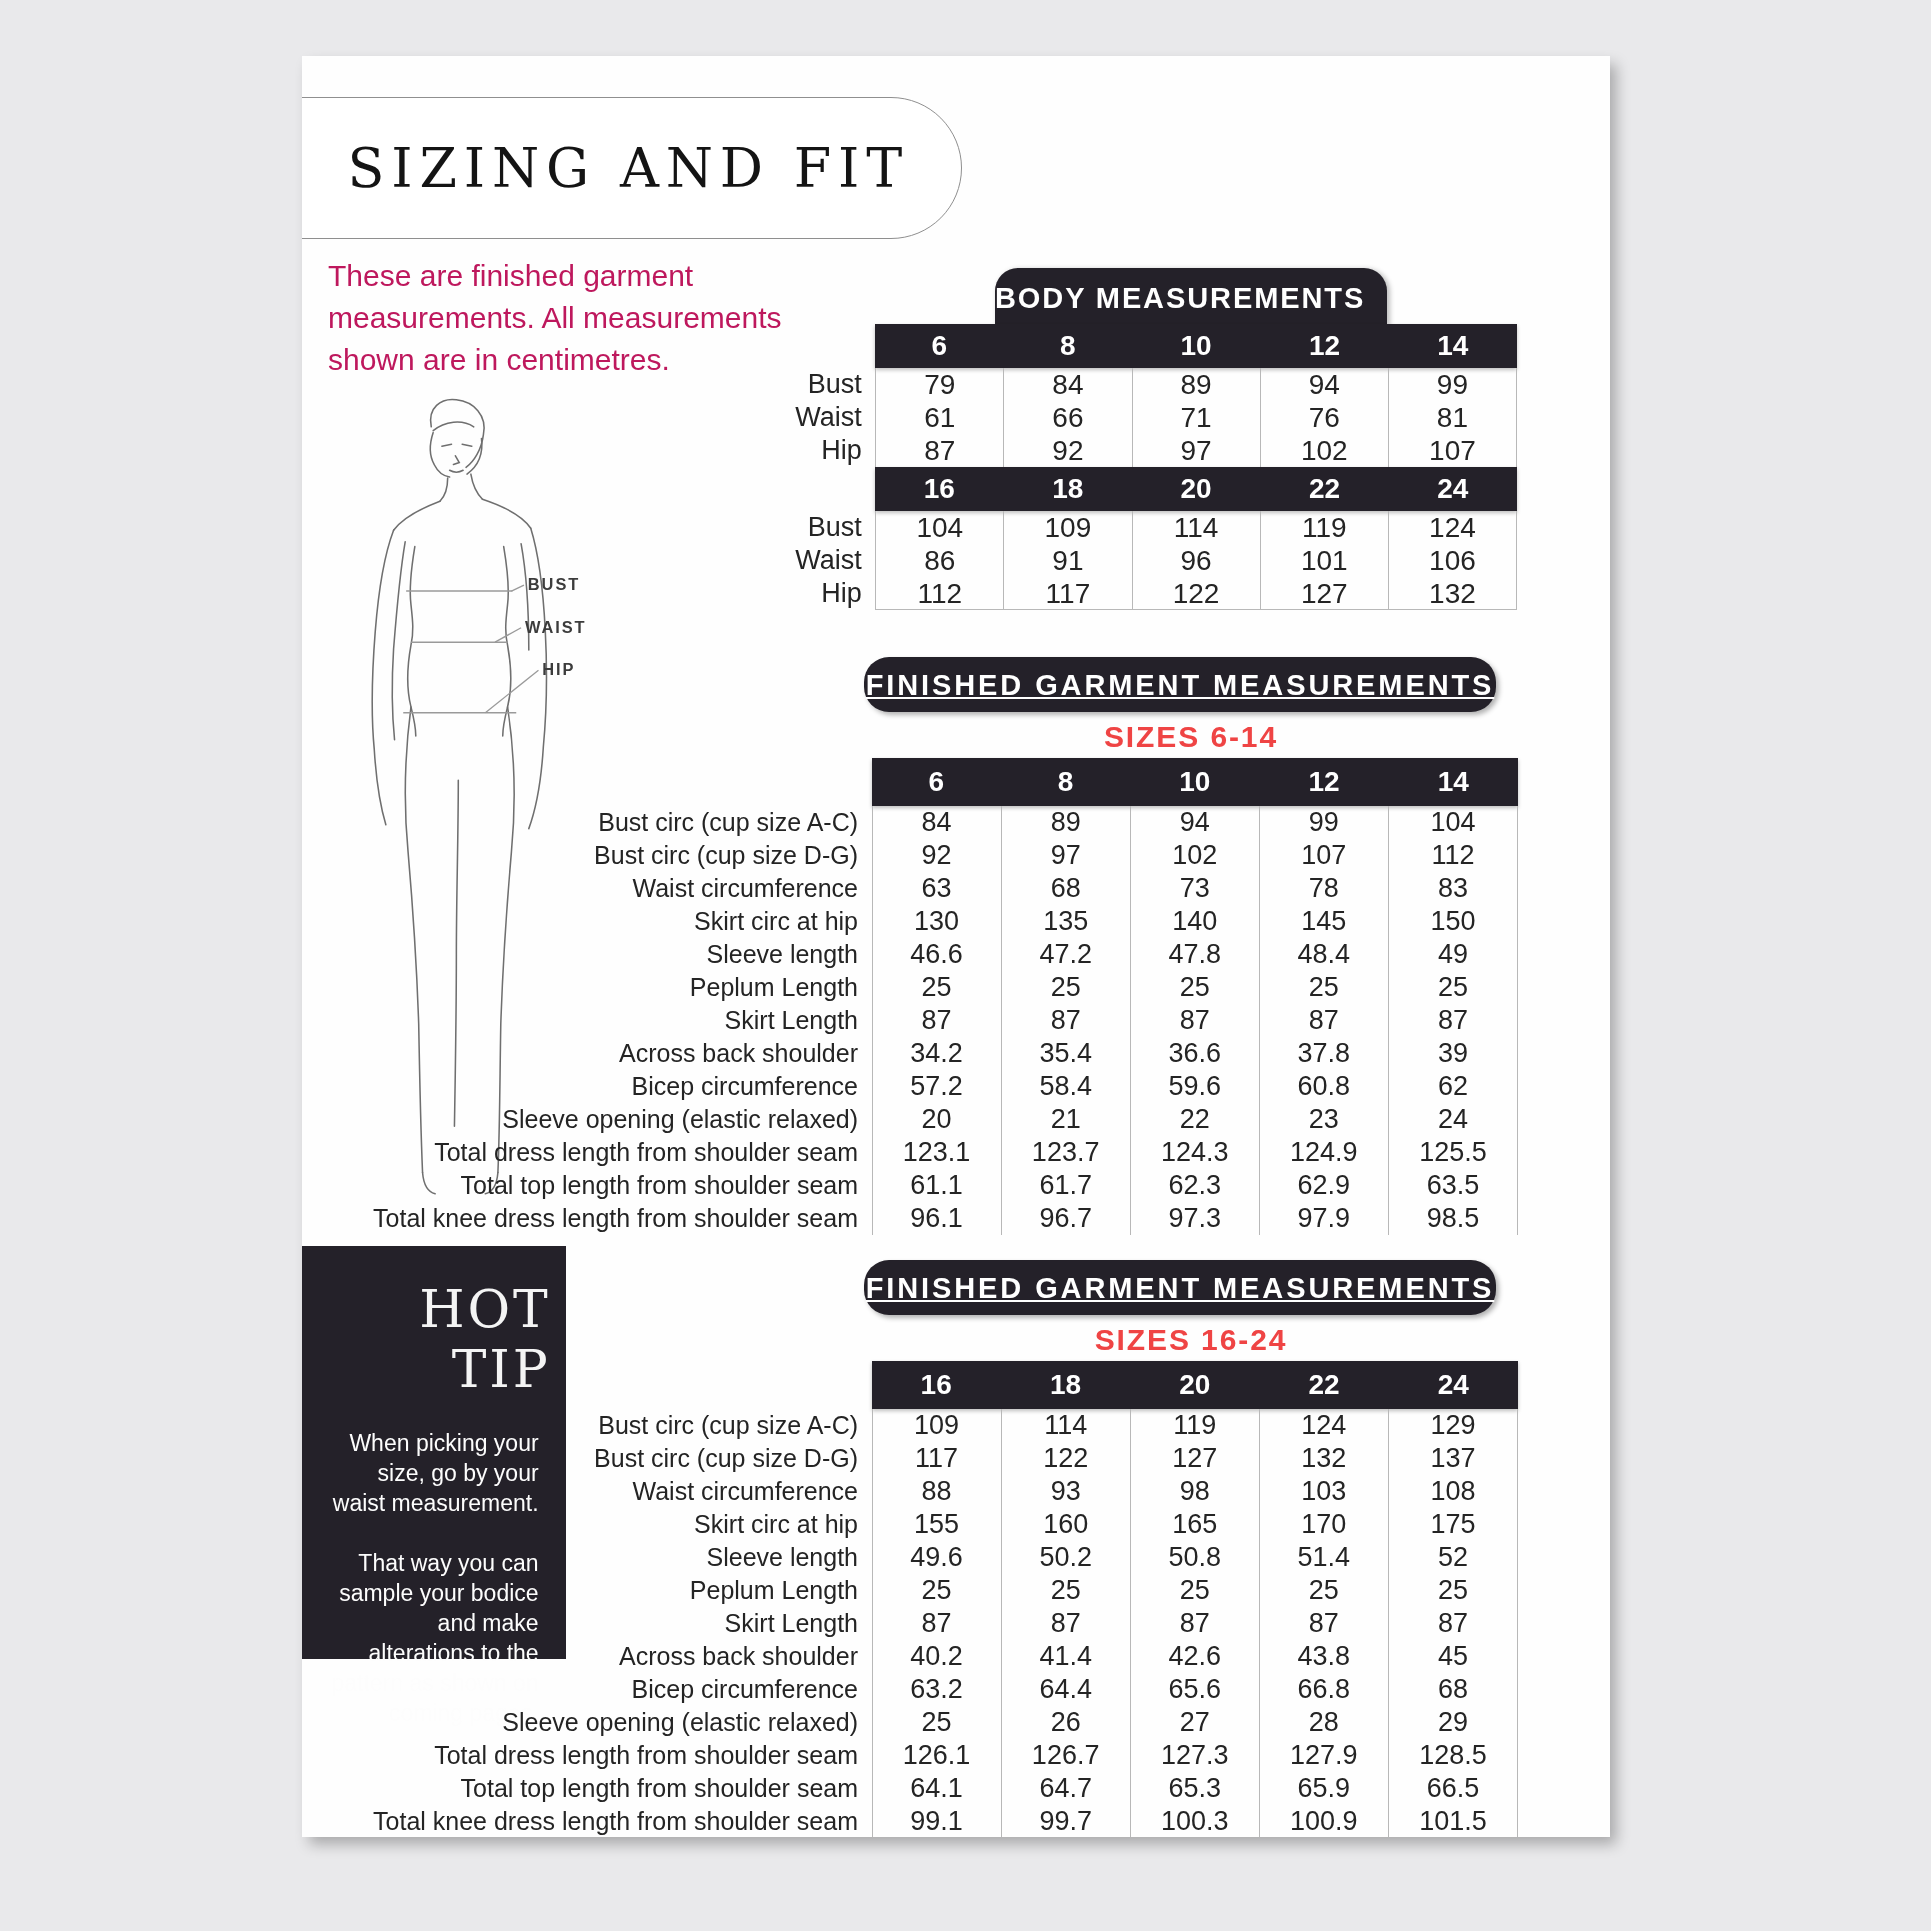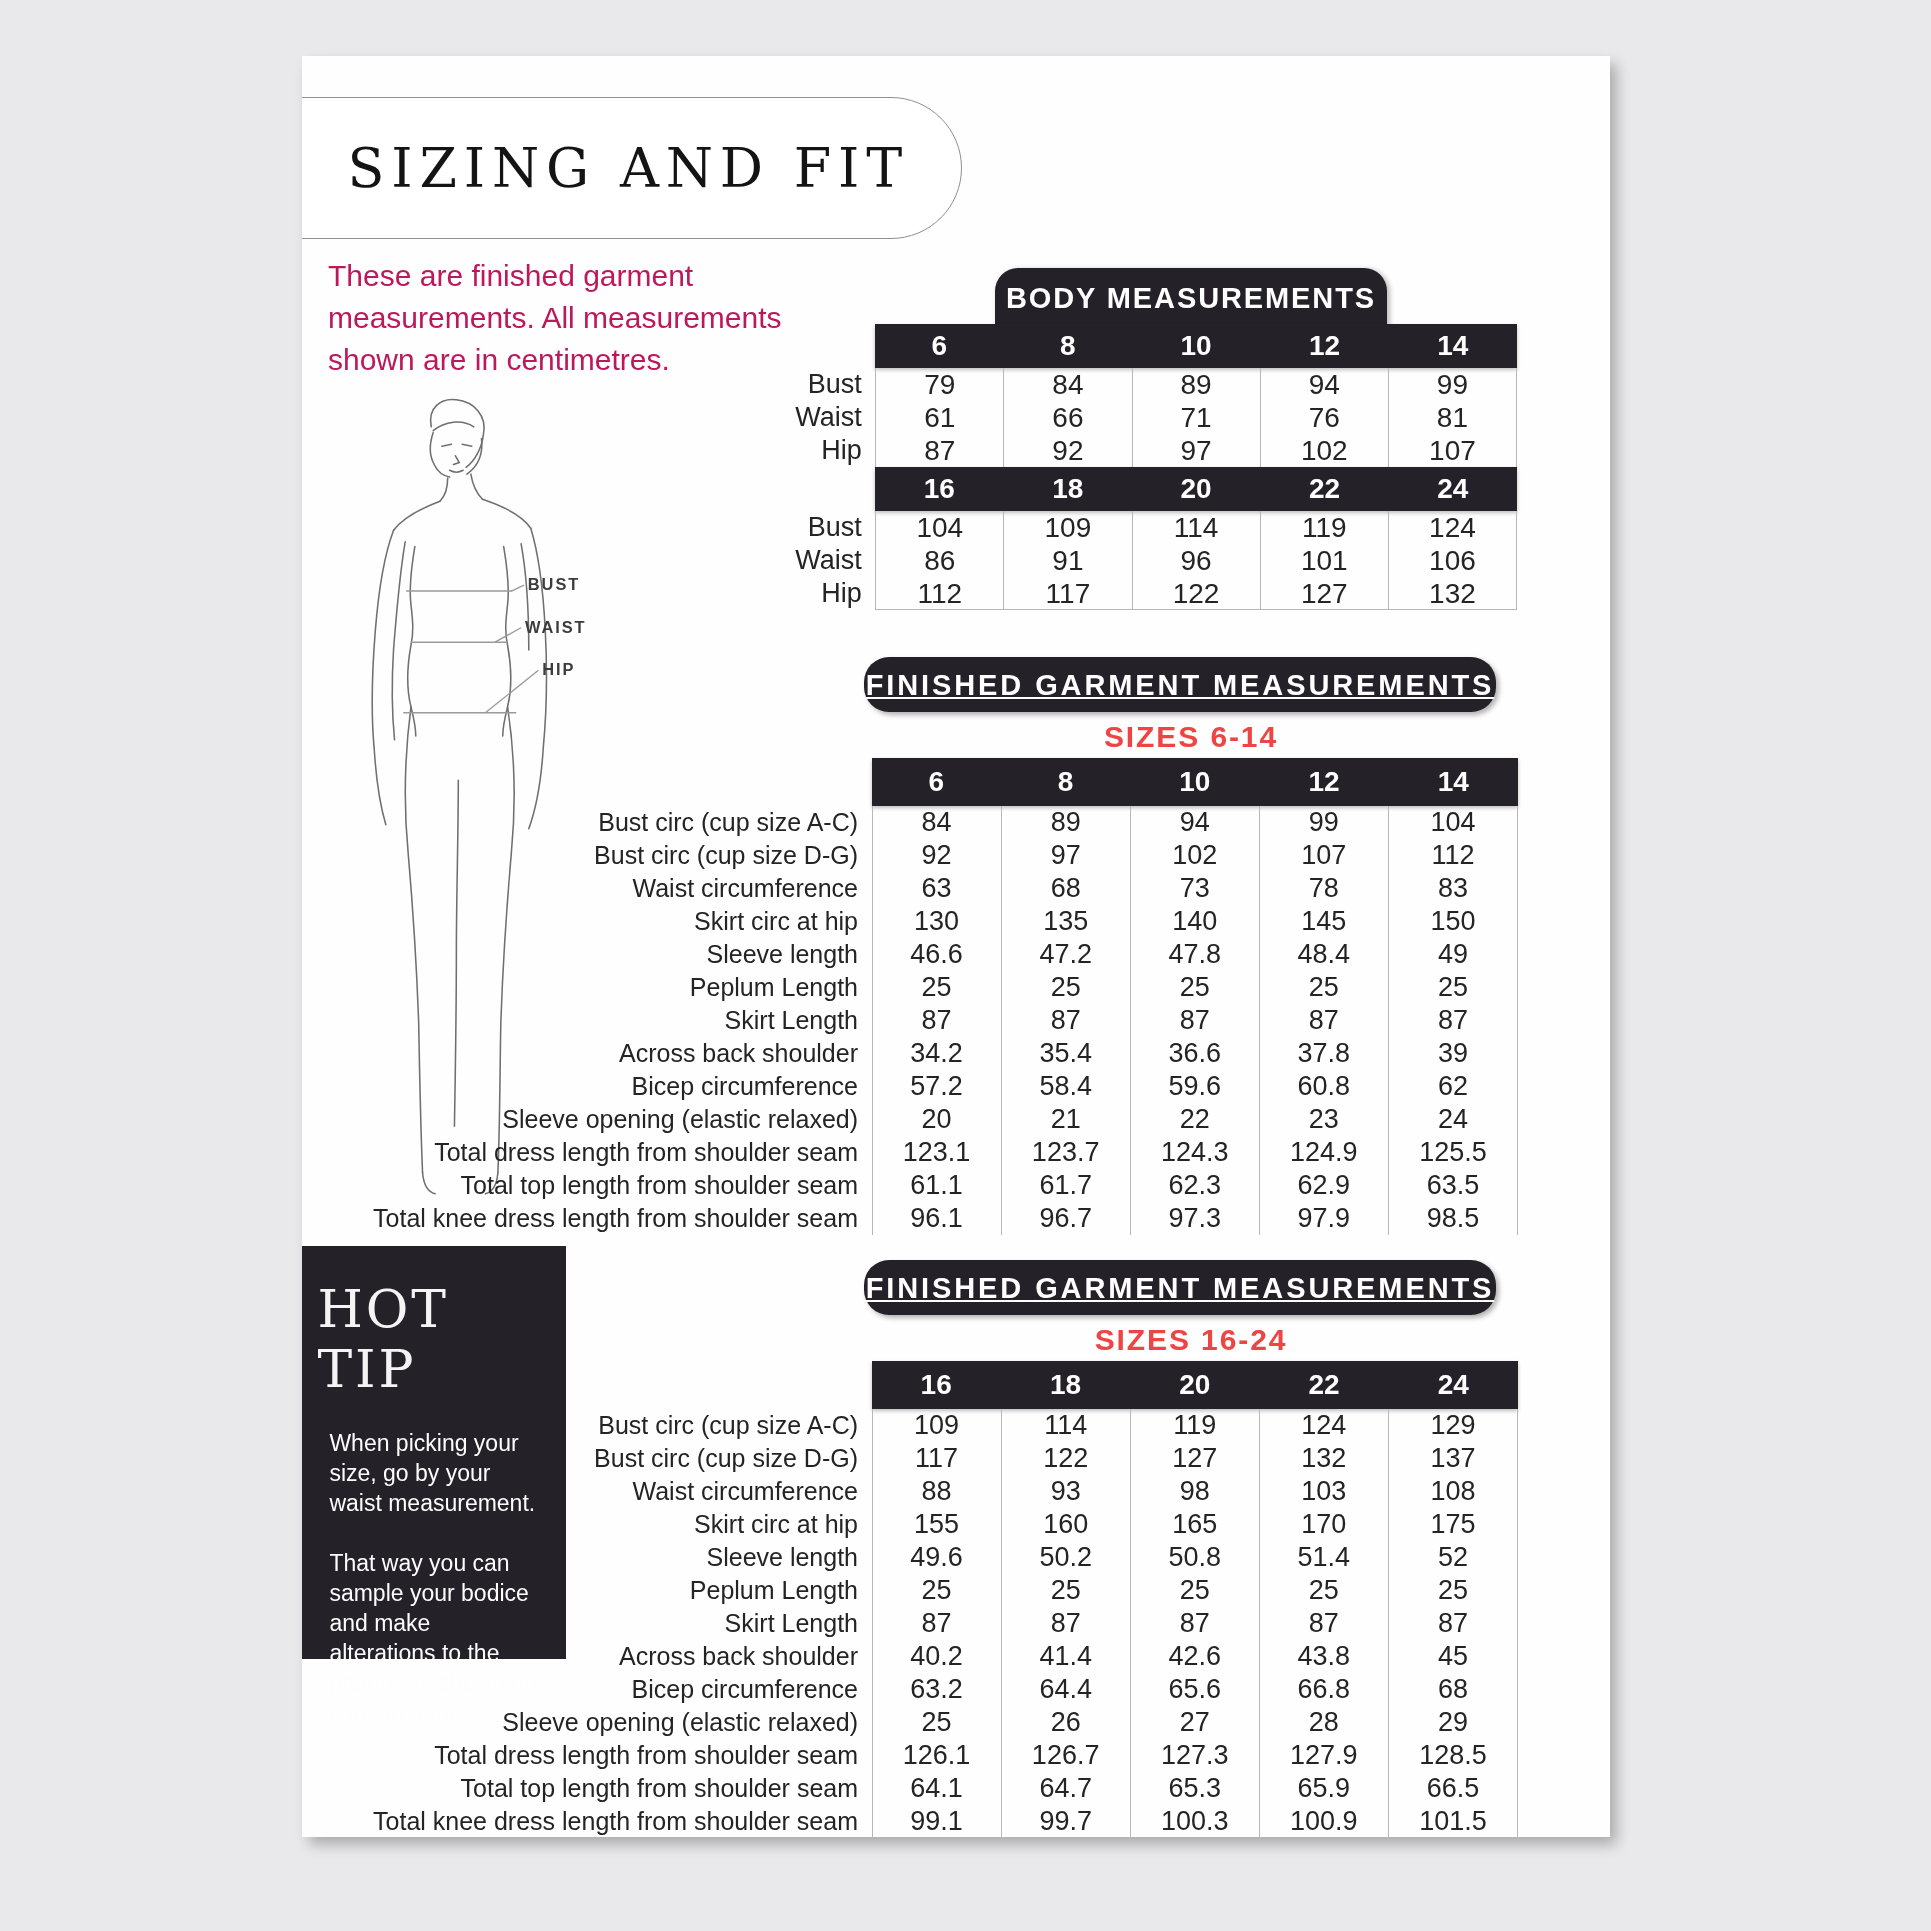--- a/index.html
+++ b/index.html
@@ -36,40 +36,40 @@
 
   
   .body-tbl{position:absolute;left:436px;top:212px;width:779px;}
   .body-tbl .tlabel{width:126px;font-size:27px;line-height:33px;}
   .body-tbl .tcell{font-size:28px;line-height:33px;}
   .body-tbl .trow{height:33px;}
   .body-tbl .band-row{height:44px;}
   .body-tbl .bcell{font-size:28px;line-height:44px;}
   .btab-row{display:flex;justify-content:center;margin-left:126px;width:654px;}
   .btab{width:392px;height:56px;background:#242129;border-radius:23px 23px 0 0;
-        color:#fff;font-weight:bold;font-size:29px;letter-spacing:1.9px;text-align:center;
+        color:#fff;font-weight:bold;font-size:29px;letter-spacing:1.9px;
         line-height:60px;box-shadow:2.9px 1.9px 4.8px rgba(0,0,0,0.25);}
 
   
   .fin-tbl{position:absolute;left:41px;width:1175px;}
   .fin-tbl .tlabel{width:521px;font-size:25px;line-height:33px;}
   .fin-tbl .tcell{font-size:27px;line-height:33px;}
   .fin-tbl .trow{height:33px;}
   .fin-tbl .band-row{height:48px;}
   .fin-tbl .bcell{font-size:28px;line-height:48px;}
   .fbanner-row{margin-left:521px;width:654px;}
   .fbanner{width:632px;height:55px;background:#242129;border-radius:25px;color:#fff;
         font-weight:bold;font-size:29px;letter-spacing:2.9px;text-align:center;line-height:57px;
         box-shadow:2.9px 2.9px 4.8px rgba(0,0,0,0.3);text-decoration:underline;}
   .fsubtitle-row{margin-left:521px;width:654px;height:46px;text-align:center;}
   .fsubtitle{font-size:30px;font-weight:bold;letter-spacing:1.9px;line-height:50px;color:#ef4444;}
 
   
   .hot-tip{position:absolute;left:0;top:1190px;width:264px;height:413px;background:#242129;
-        color:#fff;text-align:left;box-sizing:border-box;padding:33px 15.4px 0 15.4px;}
+        color:#fff;text-align:right;box-sizing:border-box;padding:33px 15.4px 0 15.4px;}
   .hot-tip h2{margin:0 0 29px 0;font-family:"DejaVu Serif","Liberation Serif",serif;font-weight:500;
         font-size:52px;letter-spacing:2.9px;color:#f4f4f4;}
   .hot-tip p{margin:12px;font-size:23px;line-height:30px;color:#fdfdfd;}
   .hot-tip p + p{margin-top:30px;}
 </style>
 </head>
 <body>
 
 <div class="stage">
   <div class="page">

